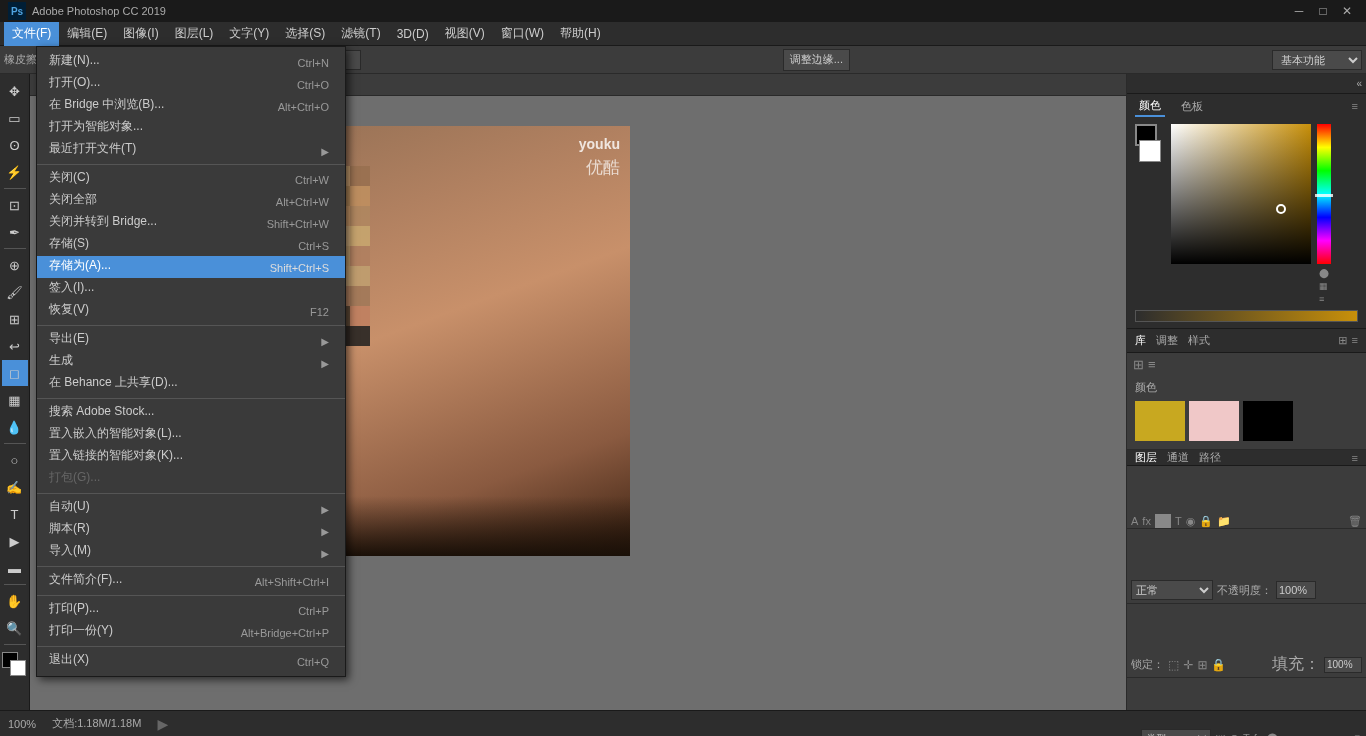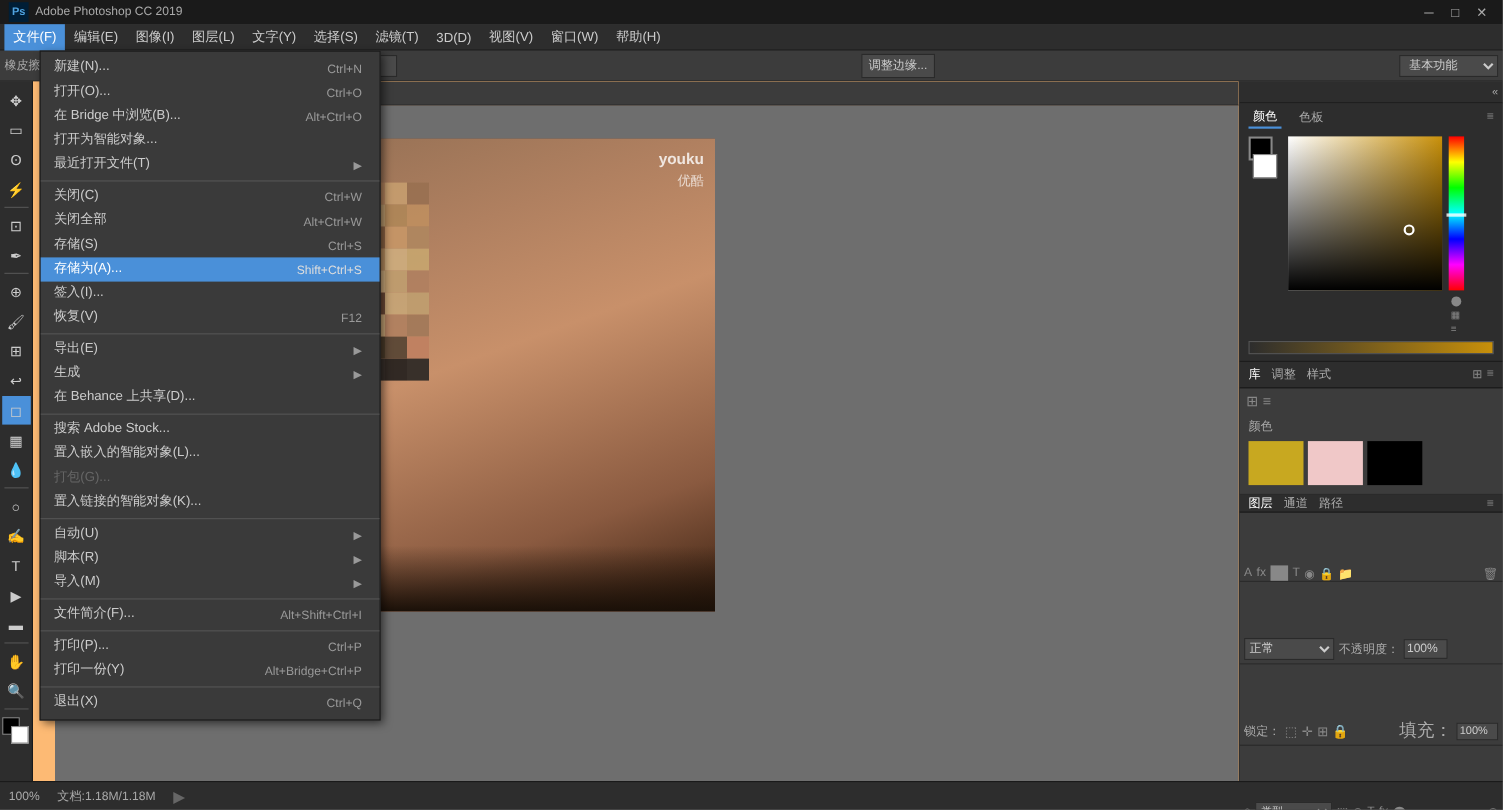--- a/index.html
+++ b/index.html
@@ -29,21 +29,21 @@
     
     #main { display: flex; width: 100%; height: calc(736px - 22px - 24px - 28px - 26px); }
 
     
     #tools-panel { width: 30px; background: #2d2d2d; border-right: 1px solid #1a1a1a; display: flex; flex-direction: column; align-items: center; padding: 4px 0; gap: 1px; }
     .tool-btn { width: 26px; height: 26px; display: flex; align-items: center; justify-content: center; cursor: pointer; color: #ccc; font-size: 13px; background: transparent; border: none; }
     .tool-btn.active { background: #4a90d9; }
     .tool-separator { width: 22px; height: 1px; background: #555; margin: 2px 0; }
 
     
-    #canvas-area { flex: 1; background: #fdba74; position: relative; overflow: hidden; padding-left: 20px; }
+    #canvas-area { flex: 1; background: #ffffff; position: relative; overflow: hidden; }
     #canvas-tab { height: 22px; background: #3c3c3c; display: flex; align-items: center; padding: 0 8px; border-bottom: 1px solid #2a2a2a; }
     .canvas-tab-item { padding: 2px 12px; background: #525252; color: #ccc; font-size: 11px; cursor: pointer; border-right: 1px solid #2a2a2a; height: 22px; display: flex; align-items: center; }
     .canvas-tab-item.active { background: #696969; }
     #canvas-content { width: 100%; height: calc(100% - 22px); background: #6e6e6e; display: flex; align-items: center; justify-content: center; overflow: hidden; position: relative; }
     #canvas-image { width: 520px; height: 430px; background: #333; position: absolute; top: 30px; left: 80px; overflow: hidden; }
 
     
     #right-panel { width: 240px; background: #3c3c3c; border-left: 1px solid #2a2a2a; display: flex; flex-direction: column; }
     .panel-tab { font-size: 11px; color: #aaa; cursor: pointer; padding: 2px 4px; }
     .panel-tab.active { color: #fff; border-bottom: 2px solid #4a90d9; }
@@ -68,21 +68,21 @@
     .menu-entry.highlighted .menu-shortcut { color: #ddd; }
     .menu-arrow { color: #999; font-size: 10px; }
     .menu-divider { height: 1px; background: #555; margin: 3px 0; }
 
     
     #statusbar { width: 100%; height: 26px; background: #2d2d2d; display: flex; align-items: center; padding: 0 8px; gap: 16px; border-top: 1px solid #1a1a1a; }
     .status-text { font-size: 11px; color: #aaa; }
 
     
     #youku-mark { position: absolute; top: 10px; right: 10px; color: rgba(255,255,255,0.8); font-size: 14px; font-weight: bold; }
-    #youku-mark2 { position: absolute; top: 30px; right: 10px; color: rgba(255,255,255,0.7); font-size: 12px; }
+    #youku-mark2 { position: absolute; top: 30px; right: 10px; color: rgba(255,255,255,0.7); font-size: 17px; }
   </style>
 </head>
 <body>
 
 <div id="titlebar">
   <div id="titlebar-left">
     <div id="titlebar-logo">
       <span>Ps</span>
     </div>
     <span id="titlebar-title">Adobe Photoshop CC 2019</span>
@@ -449,20 +449,24 @@
   <div class="menu-divider"></div>
   <div class="menu-entry">
     <span>关闭(C)</span>
     <span class="menu-shortcut">Ctrl+W</span>
   </div>
   <div class="menu-entry">
     <span>关闭全部</span>
     <span class="menu-shortcut">Alt+Ctrl+W</span>
   </div>
   <div class="menu-entry">
+    <span>关闭并转到 Bridge...</span>
+    <span class="menu-shortcut">Shift+Ctrl+W</span>
+  </div>
+  <div class="menu-entry">
     <span>存储(S)</span>
     <span class="menu-shortcut">Ctrl+S</span>
   </div>
   <div class="menu-entry highlighted">
     <span>存储为(A)...</span>
     <span class="menu-shortcut">Shift+Ctrl+S</span>
   </div>
   <div class="menu-entry">
     <span>签入(I)...</span>
     <span class="menu-shortcut"></span>
@@ -486,28 +490,28 @@
   </div>
   <div class="menu-divider"></div>
   <div class="menu-entry">
     <span>搜索 Adobe Stock...</span>
     <span class="menu-shortcut"></span>
   </div>
   <div class="menu-entry">
     <span>置入嵌入的智能对象(L)...</span>
     <span class="menu-shortcut"></span>
   </div>
+  <div class="menu-entry">
+    <span>置入链接的智能对象(K)...</span>
+    <span class="menu-shortcut"></span>
+  </div>
   <div class="menu-entry disabled">
     <span>打包(G)...</span>
     <span class="menu-shortcut"></span>
   </div>
-  <div class="menu-entry">
-    <span>置入链接的智能对象(K)...</span>
-    <span class="menu-shortcut"></span>
-  </div>
   <div class="menu-divider"></div>
   <div class="menu-entry">
     <span>自动(U)</span>
     <span class="menu-arrow">▶</span>
   </div>
   <div class="menu-entry">
     <span>脚本(R)</span>
     <span class="menu-arrow">▶</span>
   </div>
   <div class="menu-entry">

